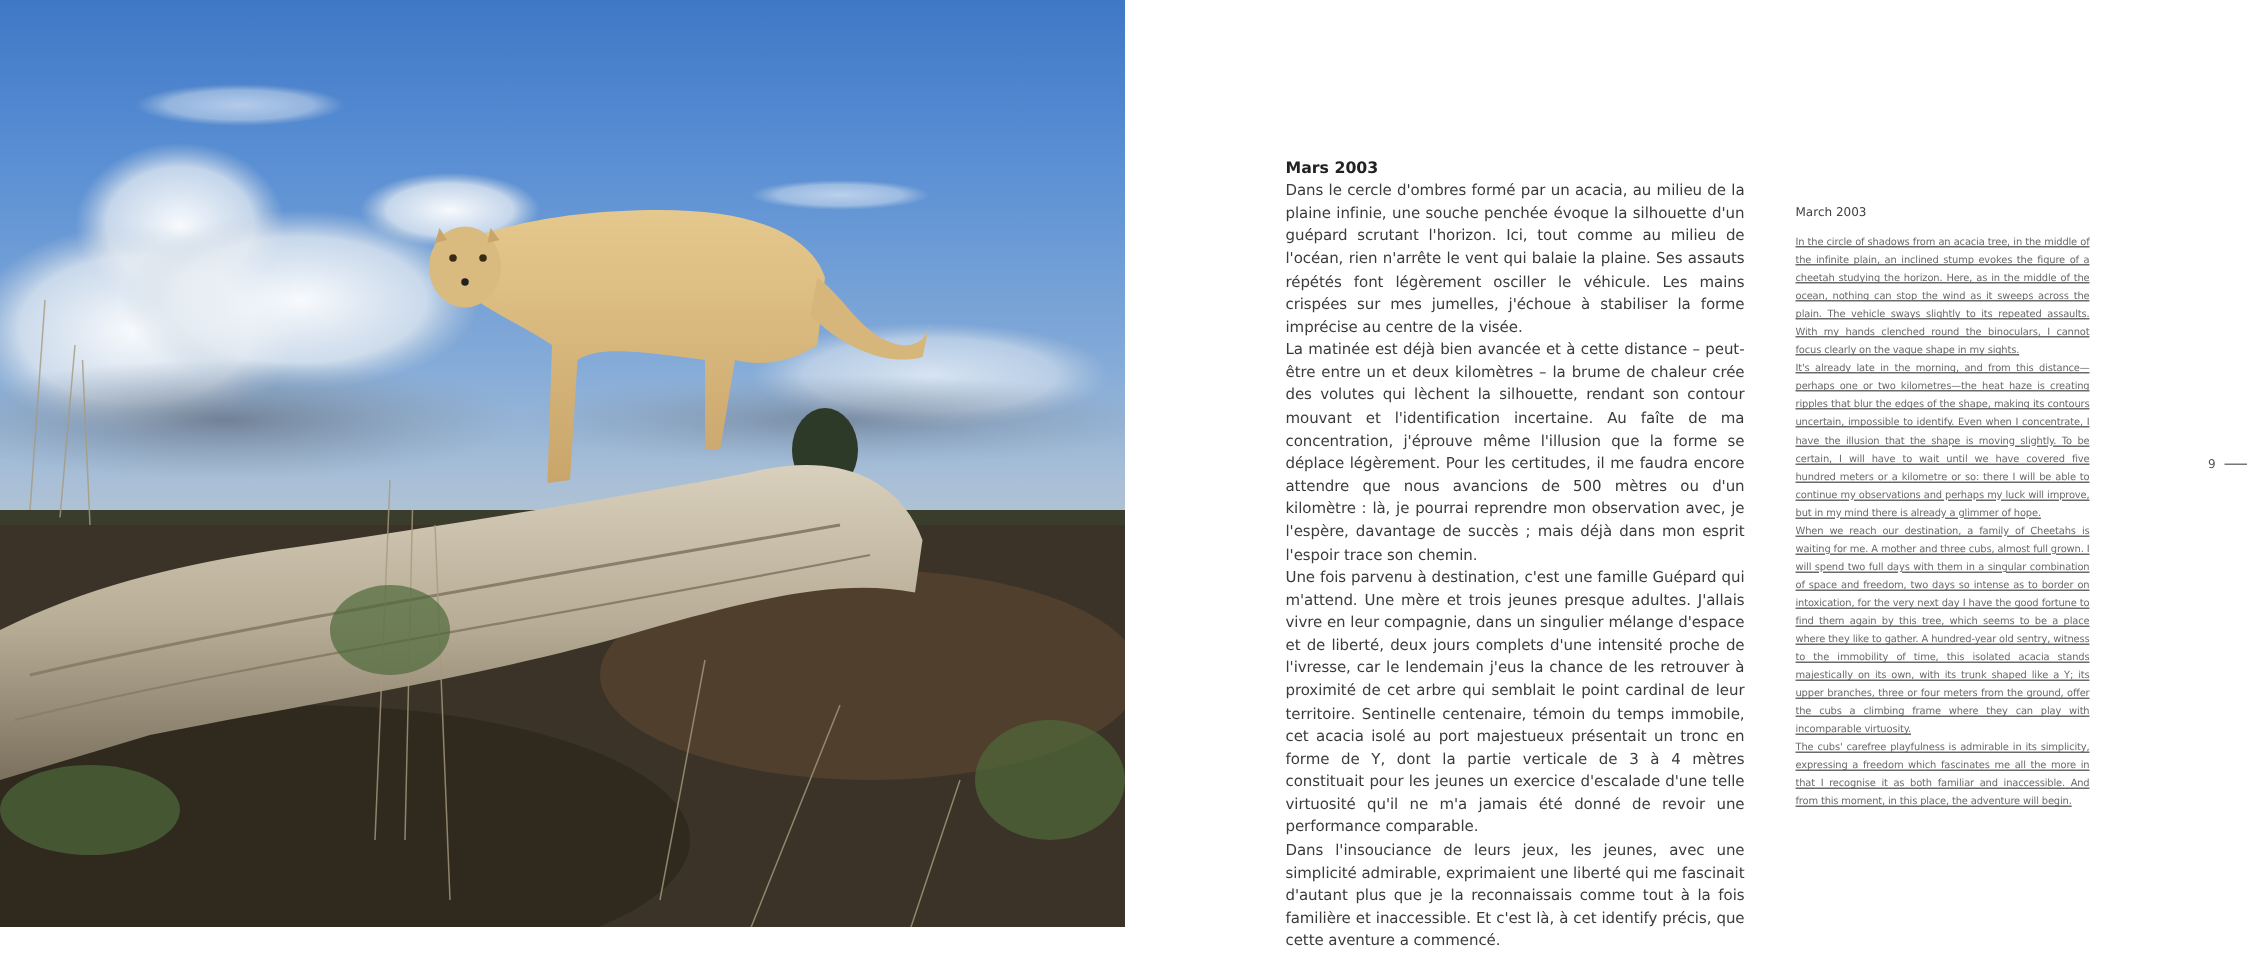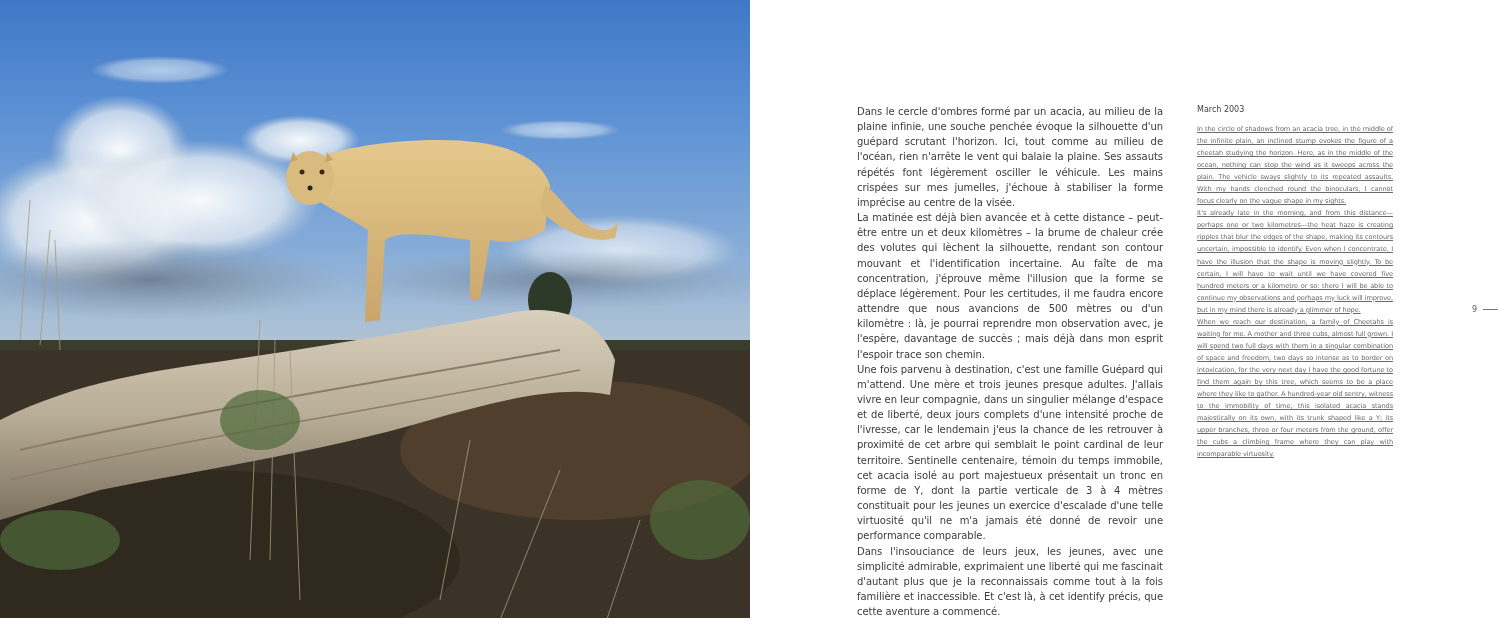--- a/index.html
+++ b/index.html
@@ -24,21 +24,21 @@
     position:absolute; left:857px; top:104px; width:306px;
     font-family:"DejaVu Sans", sans-serif; color:#3b3b3b;
   }
   .fr h2 { font-size:10.5px; font-weight:bold; color:#222; line-height:16px; margin-bottom:0; }
   .fr p { font-size:10px; line-height:15.15px; text-align:justify; letter-spacing:-0.05px; }
 
   .en {
     position:absolute; left:1197px; top:104px; width:196px;
     font-family:"DejaVu Sans", sans-serif; color:#6a6a6a;
   }
-  .en h3 { font-size:8px; font-weight:normal; color:#3f3f3f; line-height:12px; margin-bottom:7px; }
+  .en h3 { font-size:8px; font-weight:normal; color:#3f3f3f; line-height:12px; margin-bottom:7px;margin-top:32px; }
   .en p { font-size:6.6px; line-height:12.05px; text-align:justify; letter-spacing:-0.1px;text-decoration:underline; }
 
   .folio {
     position:absolute; left:1472px; top:305px; display:flex; align-items:center; gap:6px;
     font-family:"DejaVu Sans", sans-serif; font-size:8px; color:#555;
   }
   .folio .rule { width:15px; height:1px; background:#777; }
 </style>
 </head>
 <body>
@@ -112,29 +112,31 @@
     <g fill="#4f6a3a" opacity="0.7">
       <ellipse cx="60" cy="540" rx="60" ry="30"></ellipse>
       <ellipse cx="260" cy="420" rx="40" ry="30"></ellipse>
       <ellipse cx="700" cy="520" rx="50" ry="40"></ellipse>
     </g>
   </svg>
   <div class="credit">www.viemages.com © Grégoire Bouguereau</div>
 </div>
 
 <div class="fr">
+  <h2>Mars 2003</h2>
   <p>Dans le cercle d'ombres formé par un acacia, au milieu de la plaine infinie, une souche penchée évoque la silhouette d'un guépard scrutant l'horizon. Ici, tout comme au milieu de l'océan, rien n'arrête le vent qui balaie la plaine. Ses assauts répétés font légèrement osciller le véhicule. Les mains crispées sur mes jumelles, j'échoue à stabiliser la forme imprécise au centre de la visée.</p>
   <p>La matinée est déjà bien avancée et à cette distance – peut-être entre un et deux kilomètres – la brume de chaleur crée des volutes qui lèchent la silhouette, rendant son contour mouvant et l'identification incertaine. Au faîte de ma concentration, j'éprouve même l'illusion que la forme se déplace légèrement. Pour les certitudes, il me faudra encore attendre que nous avancions de 500 mètres ou d'un kilomètre : là, je pourrai reprendre mon observation avec, je l'espère, davantage de succès ; mais déjà dans mon esprit l'espoir trace son chemin.</p>
   <p>Une fois parvenu à destination, c'est une famille Guépard qui m'attend. Une mère et trois jeunes presque adultes. J'allais vivre en leur compagnie, dans un singulier mélange d'espace et de liberté, deux jours complets d'une intensité proche de l'ivresse, car le lendemain j'eus la chance de les retrouver à proximité de cet arbre qui semblait le point cardinal de leur territoire. Sentinelle centenaire, témoin du temps immobile, cet acacia isolé au port majestueux présentait un tronc en forme de Y, dont la partie verticale de 3 à 4 mètres constituait pour les jeunes un exercice d'escalade d'une telle virtuosité qu'il ne m'a jamais été donné de revoir une performance comparable.</p>
   <p>Dans l'insouciance de leurs jeux, les jeunes, avec une simplicité admirable, exprimaient une liberté qui me fascinait d'autant plus que je la reconnaissais comme tout à la fois familière et inaccessible. Et c'est là, à cet identify précis, que cette aventure a commencé.</p>
 </div>
 
 <div class="en">
   <h3>March 2003</h3>
   <p>In the circle of shadows from an acacia tree, in the middle of the infinite plain, an inclined stump evokes the figure of a cheetah studying the horizon. Here, as in the middle of the ocean, nothing can stop the wind as it sweeps across the plain. The vehicle sways slightly to its repeated assaults. With my hands clenched round the binoculars, I cannot focus clearly on the vague shape in my sights.</p>
   <p>It's already late in the morning, and from this distance—perhaps one or two kilometres—the heat haze is creating ripples that blur the edges of the shape, making its contours uncertain, impossible to identify. Even when I concentrate, I have the illusion that the shape is moving slightly. To be certain, I will have to wait until we have covered five hundred meters or a kilometre or so: there I will be able to continue my observations and perhaps my luck will improve, but in my mind there is already a glimmer of hope.</p>
   <p>When we reach our destination, a family of Cheetahs is waiting for me. A mother and three cubs, almost full grown. I will spend two full days with them in a singular combination of space and freedom, two days so intense as to border on intoxication, for the very next day I have the good fortune to find them again by this tree, which seems to be a place where they like to gather. A hundred-year old sentry, witness to the immobility of time, this isolated acacia stands majestically on its own, with its trunk shaped like a Y; its upper branches, three or four meters from the ground, offer the cubs a climbing frame where they can play with incomparable virtuosity.</p>
+  <p>The cubs' carefree playfulness is admirable in its simplicity, expressing a freedom which fascinates me all the more in that I recognise it as both familiar and inaccessible. And from this moment, in this place, the adventure will begin.</p>
 </div>
 
 <div class="folio">
   <span>9</span>
   <span class="rule"></span>
 </div>
 
 </body></html>

